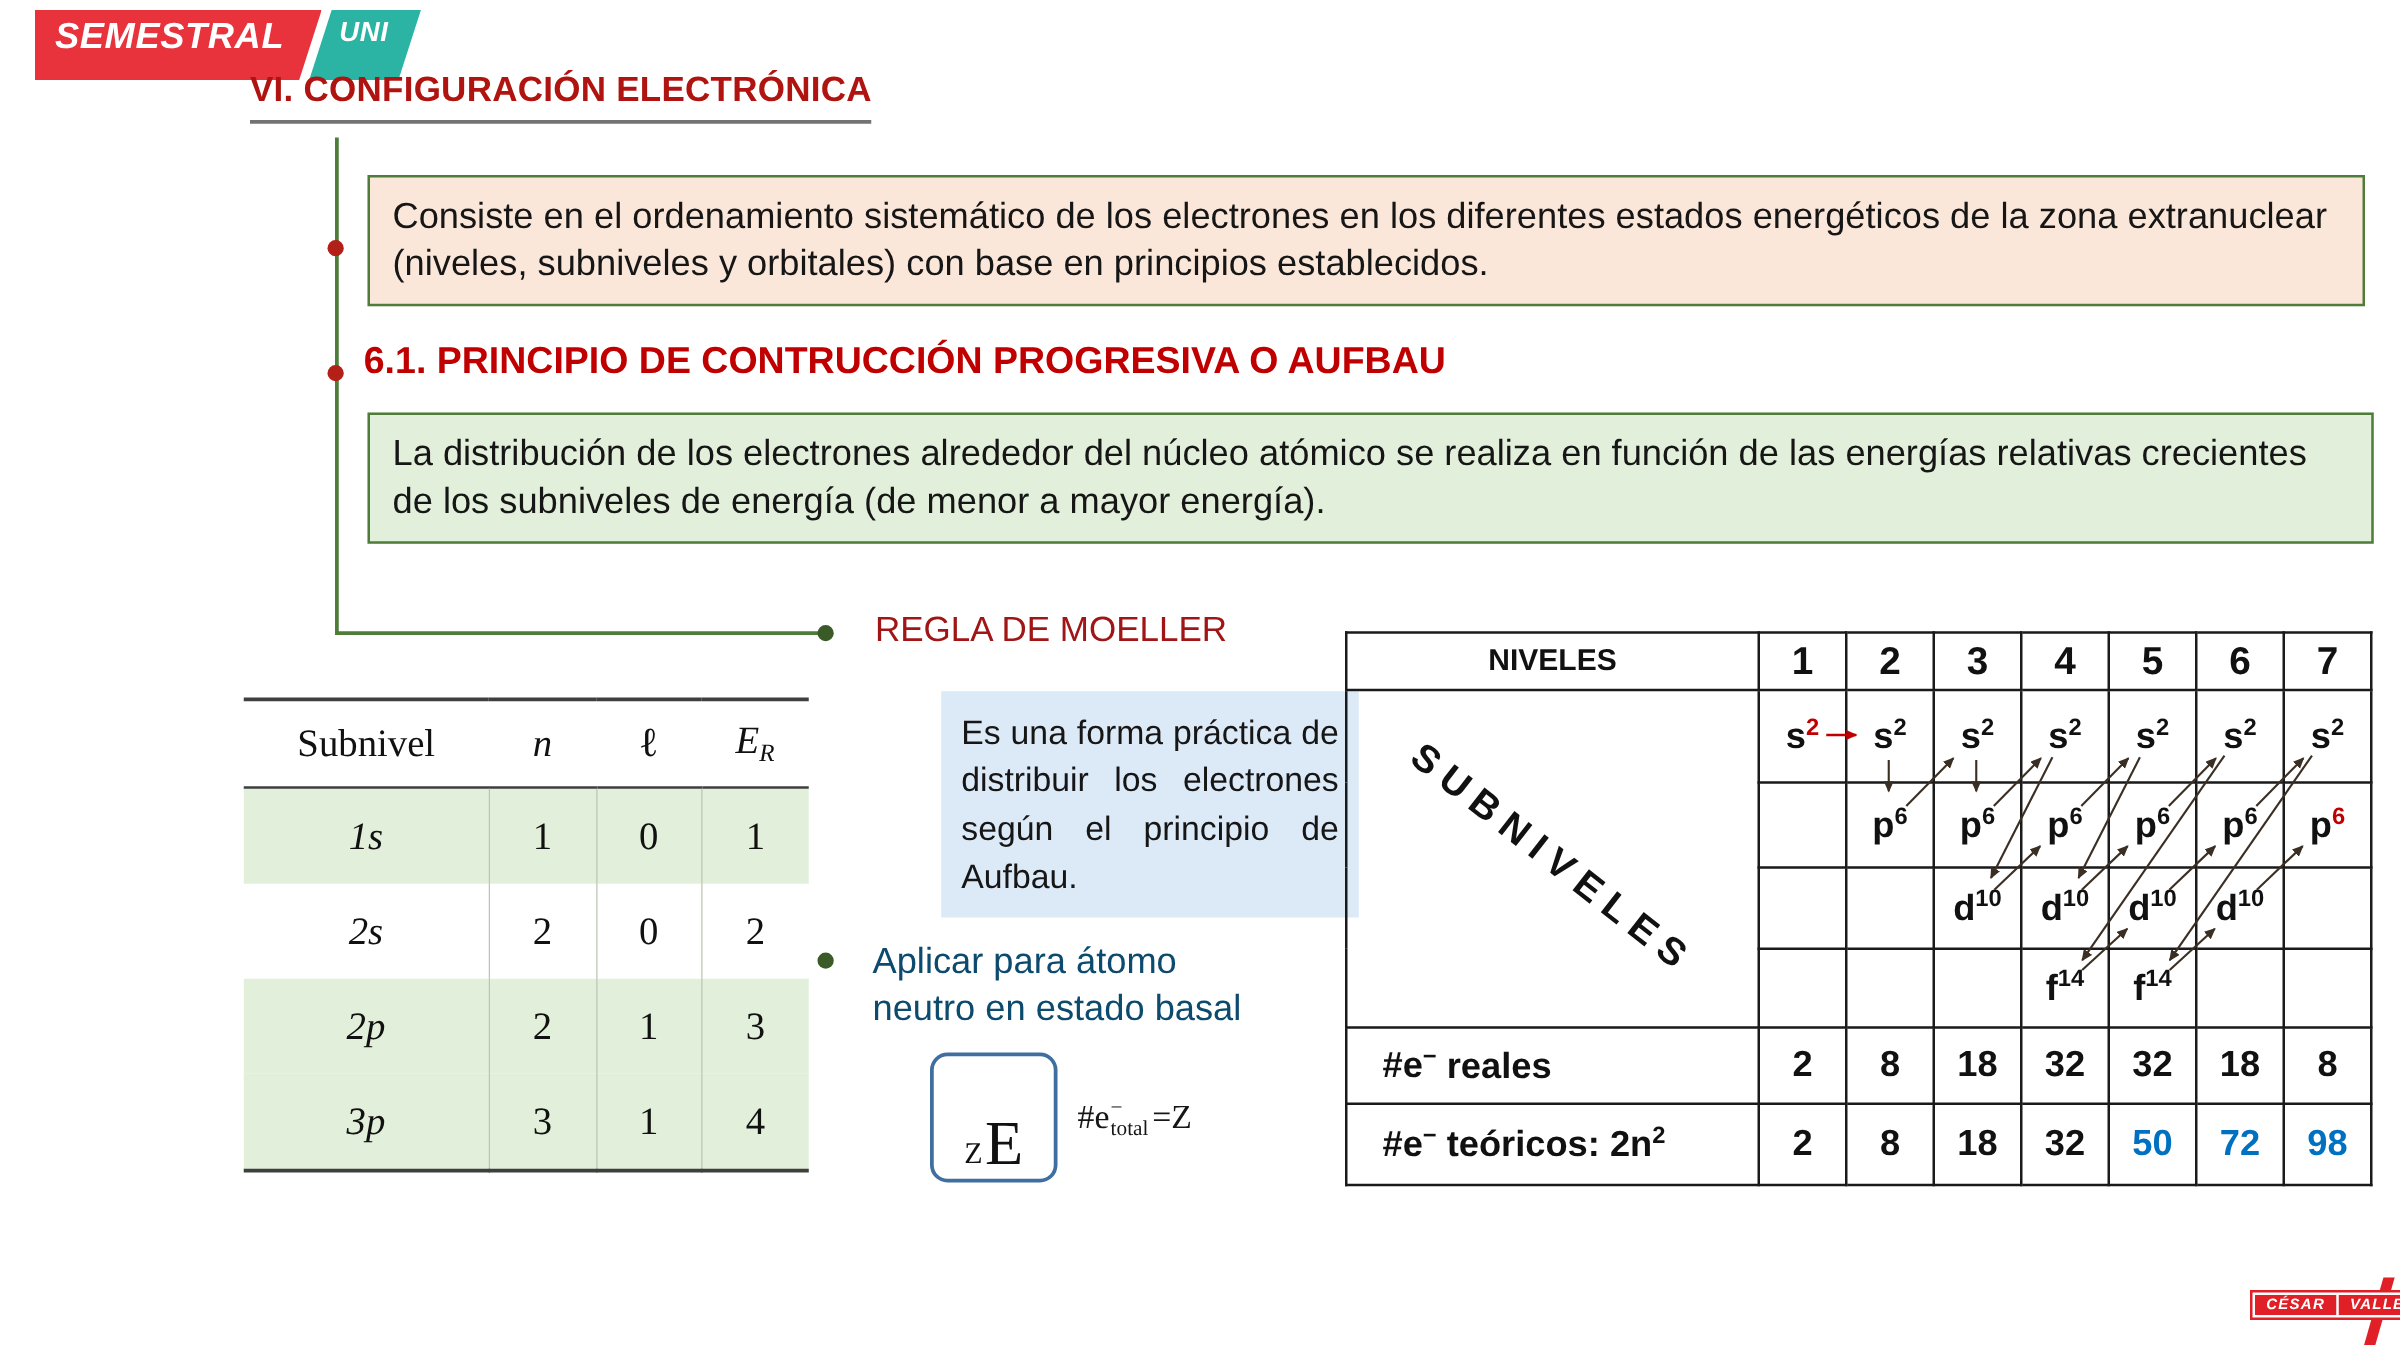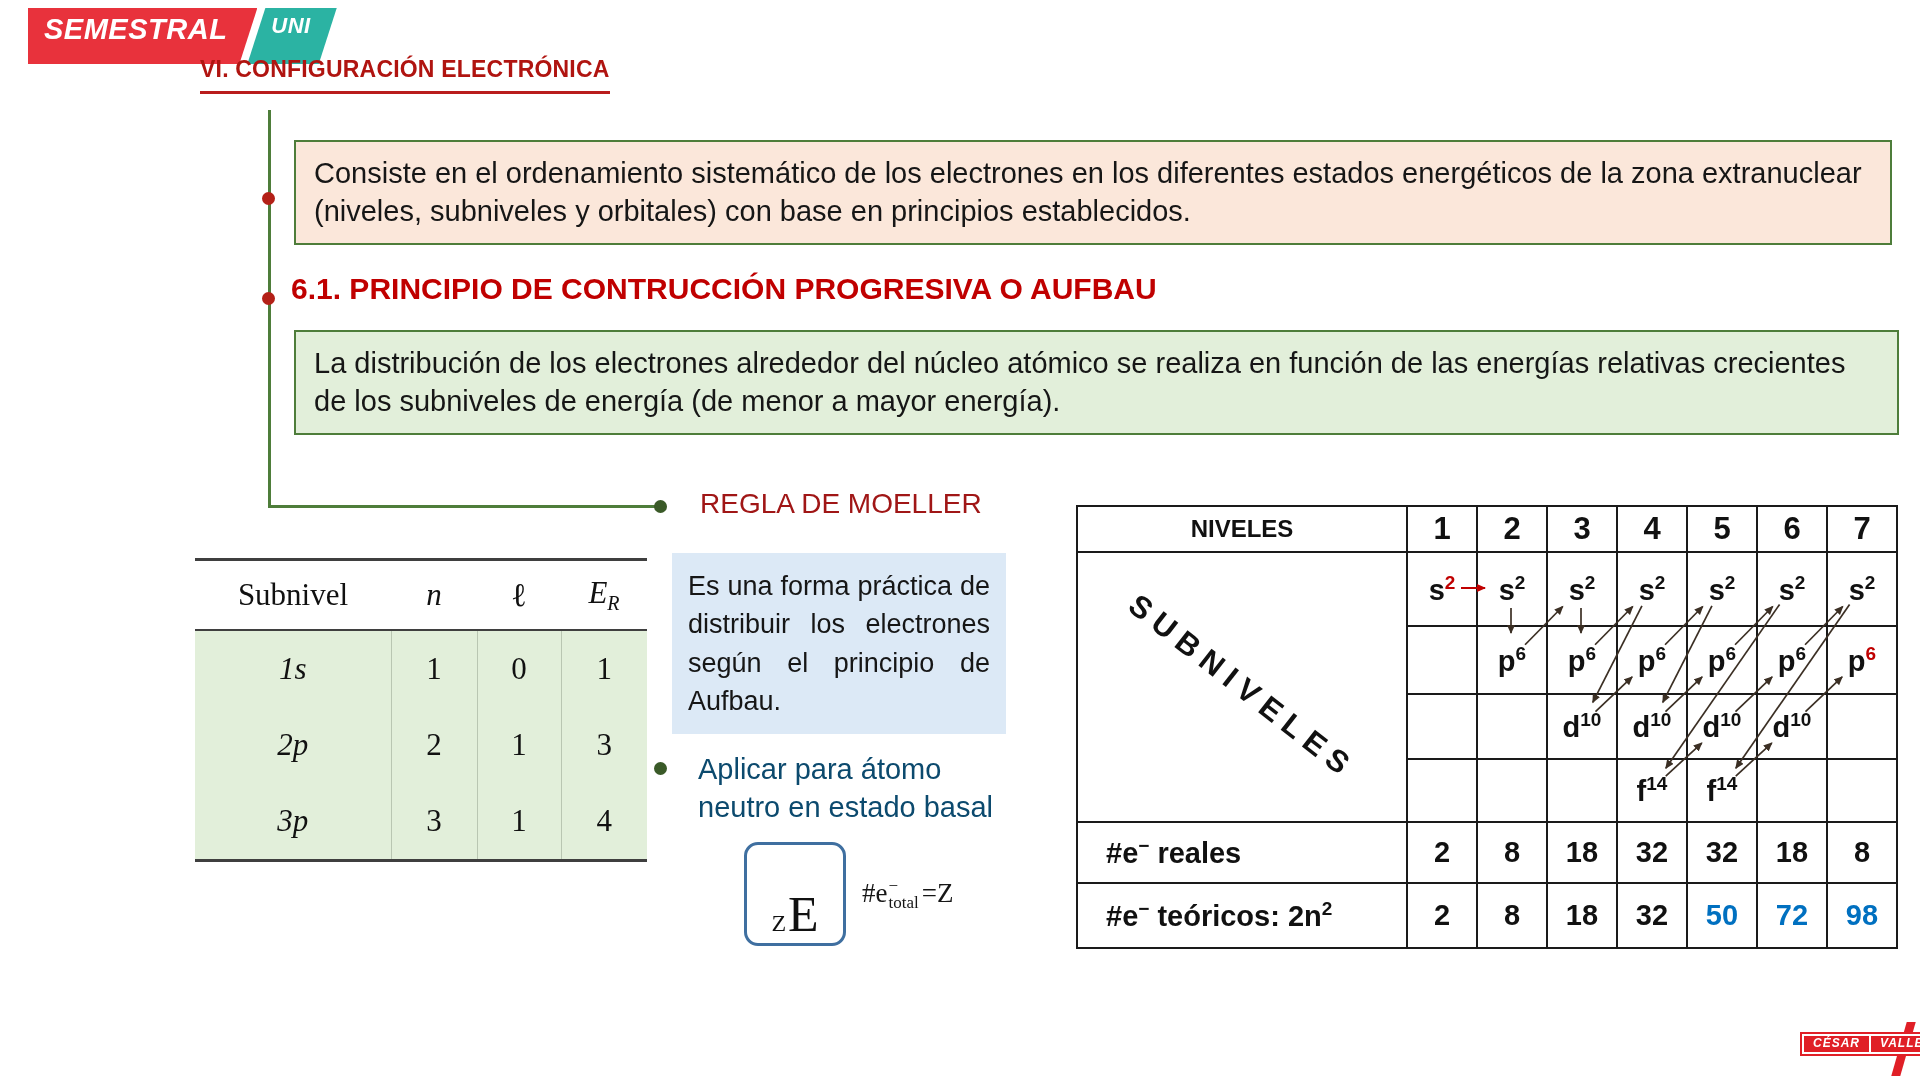--- a/index.html
+++ b/index.html
@@ -18,22 +18,22 @@
     clip-path:polygon(0 0,100% 0,calc(100% - 18px) 100%,0 100%);
   }
   .badge-uni{
     background:#2bb3a3;color:#fff;font-style:italic;font-weight:bold;font-size:22px;
     padding:5px 26px 6px 24px;margin-left:-10px;letter-spacing:.5px;
     clip-path:polygon(18px 0,100% 0,calc(100% - 18px) 100%,0 100%);
   }
 
   
   .title{
-    left:200px;top:56px;font-size:23px;font-weight:bold;color:#b01410;
-    border-bottom:3px solid #b91c1c;padding-bottom:8px;letter-spacing:.2px;margin:0;
+    left:200px;top:56px;font-size:28px;font-weight:bold;color:#b01410;
+    border-bottom:3px solid #737373;padding-bottom:8px;letter-spacing:.2px;margin:0;
   }
 
   
   .vline{left:268px;top:110px;width:3px;height:398px;background:#4e7d3a;}
   .hline{left:268px;top:505px;width:392px;height:3px;background:#4e7d3a;}
   .dot{border-radius:50%;}
   .dot-red{width:13px;height:13px;background:#b32017;}
   .dot-green{width:13px;height:13px;background:#3a5a28;}
 
   
@@ -58,21 +58,21 @@
   .sub-table tbody td + td{border-left:1px solid #b9c6b2;}
   .sub-table tr.green{background:#e2efda;}
   .ital{font-style:italic;}
   .ell{font-weight:bold;font-size:33px;}
   .ersub{font-style:italic;font-size:20px;}
   .sname{font-style:italic;}
 
   
   .moeller-heading{left:700px;top:488px;font-size:28px;font-weight:normal;color:#a01616;margin:0;}
   .moeller-desc{
-    left:672px;top:553px;width:302px;background:#dce9f6;padding:14px 16px;
+    left:753px;top:553px;width:302px;background:#dce9f6;padding:14px 16px;
     font-size:27px;line-height:1.42;text-align:justify;color:#161616;
   }
   .apply-note{left:698px;top:750px;font-size:29px;color:#0c4a6e;line-height:1.32;}
   .ze-box{
     left:744px;top:842px;width:96px;height:90px;border:3px solid #3f6fa0;border-radius:14px;
     display:flex;align-items:flex-end;justify-content:center;padding-bottom:8px;
     font-family:"Liberation Serif",serif;background:#fff;
   }
   .ze-z{font-size:24px;margin-right:2px;line-height:1;}
   .ze-e{font-size:50px;line-height:.85;}
@@ -153,20 +153,26 @@
         <th class="ell">ℓ</th>
         <th><span class="ital">E</span><sub class="ersub">R</sub></th>
       </tr>
     </thead>
     <tbody>
       <tr class="green">
         <td class="sname">1s</td>
         <td>1</td>
         <td>0</td>
         <td>1</td>
+      </tr>
+      <tr>
+        <td class="sname">2s</td>
+        <td>2</td>
+        <td>0</td>
+        <td>2</td>
       </tr>
       <tr class="green">
         <td class="sname">2p</td>
         <td>2</td>
         <td>1</td>
         <td>3</td>
       </tr>
       <tr class="green">
         <td class="sname">3p</td>
         <td>3</td>

